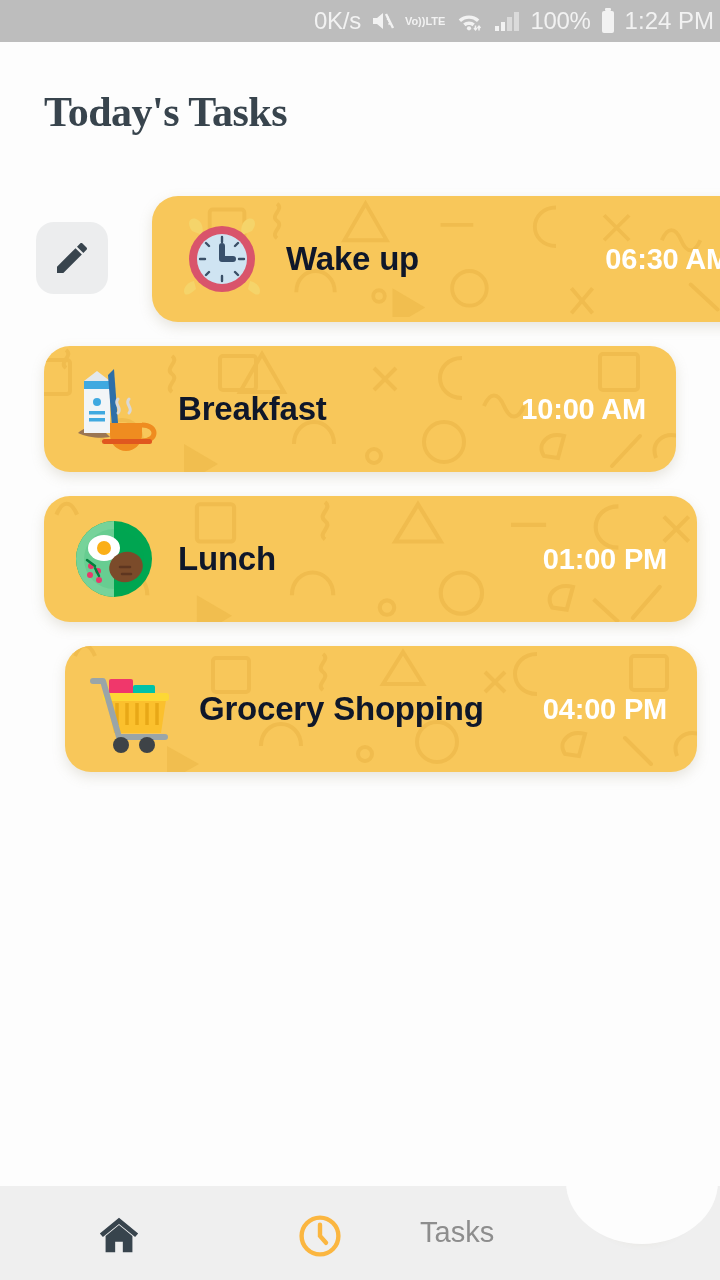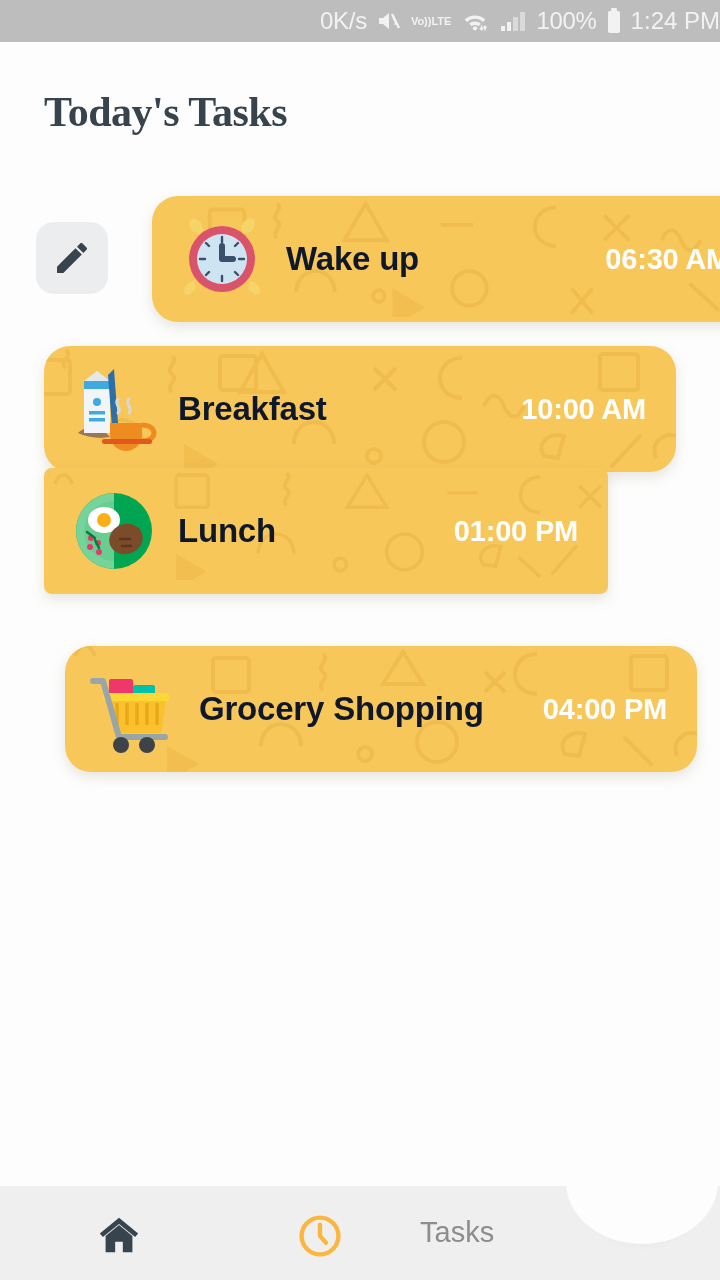--- a/index.html
+++ b/index.html
@@ -8,21 +8,21 @@
     background:#FDFDFD;
     font-family:"Liberation Sans", sans-serif;
     overflow:hidden;
   }
   #app { position:relative; width:720px; height:1280px; background:#FDFDFD; overflow:hidden; }
 
   
   .statusbar {
     position:absolute; top:0; left:0; width:720px; height:42px;
     background:#BDBDBD; display:flex; align-items:center;
-    justify-content:flex-end; padding-right:0; gap:9px;
+    justify-content:flex-end; padding-right:6px; gap:9px;
   }
   .sb-text { color:#F2F2F2; font-size:24px; letter-spacing:-0.3px; }
   .sb-icon { display:flex; align-items:center; }
   .sb-volte { display:flex; flex-direction:row; align-items:center;
     color:#F2F2F2; font-size:11px; line-height:11px; font-weight:bold; }
   .sb-clock { color:#F2F2F2; font-size:24px; }
 
   
   .page-title {
     position:absolute; top:88px; left:44px;
@@ -39,21 +39,21 @@
   .card-inner { position:absolute; inset:0; display:flex; align-items:center; }
   .card-icon { width:96px; height:96px; flex:0 0 96px; margin-left:22px;
     position:relative; }
   .card-label { color:#0f172a; font-size:33px; font-weight:bold;
     margin-left:16px; white-space:nowrap; letter-spacing:-0.2px; }
   .card-time { color:#FFFFFF; font-size:29px; font-weight:bold;
     position:absolute; right:30px; white-space:nowrap; letter-spacing:-0.2px; }
 
   .card-row1 { left:152px; top:196px; width:608px; }
   .card-row2 { left:44px;  top:346px; width:632px; }
-  .card-row3 { left:44px;  top:468px; width:564px;border-radius:8px; }
+  .card-row3 { left:44px;  top:496px; width:653px; }
   .card-row4 { left:44px;  top:646px; width:632px;margin-left:21px; }
 
   
   .edit-btn {
     position:absolute; left:36px; top:222px; width:72px; height:72px;
     background:#ECEDEE; border-radius:18px;
     display:flex; align-items:center; justify-content:center;
   }
 
   

